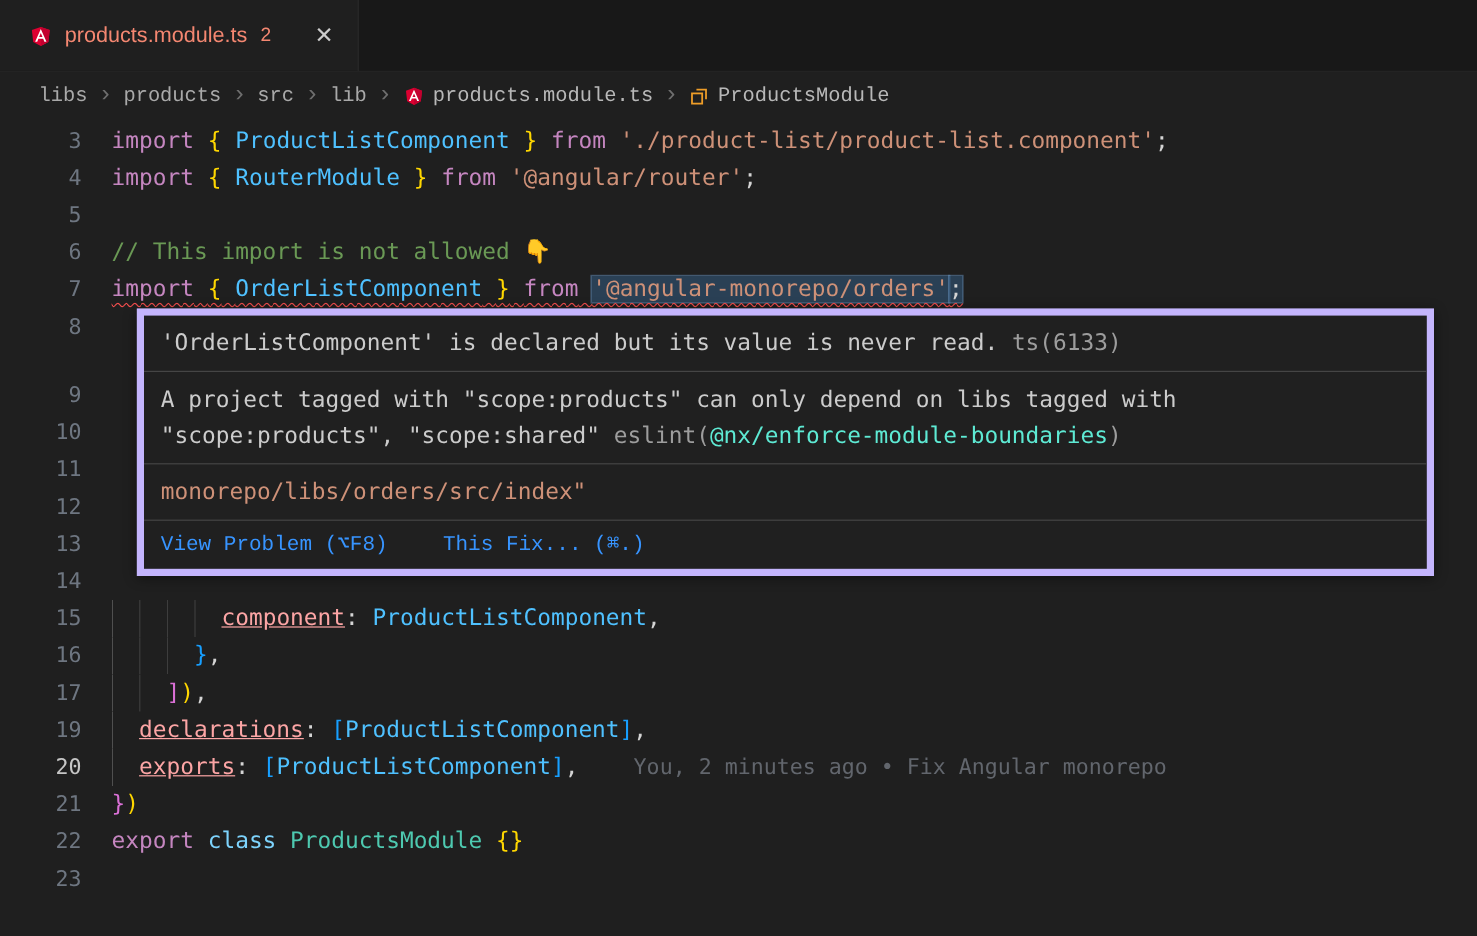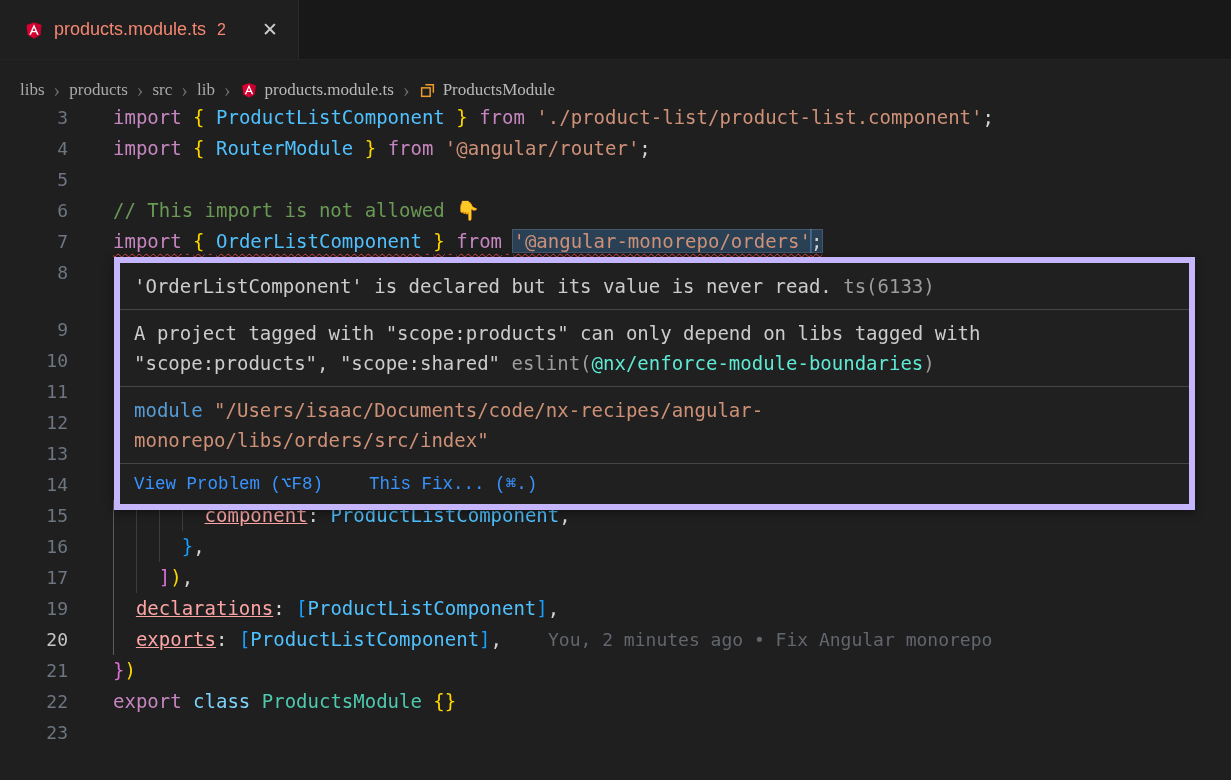--- a/index.html
+++ b/index.html
@@ -22,36 +22,36 @@
     font-family:"Liberation Sans", sans-serif;
     cursor:pointer;
   }
   .tab-icon svg { width:20px; height:20px; display:block; }
   .tab-title { color:#F48771; font-size:18px; }
   .tab-badge { color:#F48771; font-size:16px; margin-left:1px; }
   .tab-close { color:#cccccc; font-size:19px; margin-left:26px; cursor:pointer; }
 
   
   .breadcrumbs {
-    height:40px; background:#1f1f1f; display:flex; align-items:flex-end;
-    padding-left:20px; gap:9px;
-    font-family:Liberation Serif, serif; font-size:17px; color:#a9a9a9;
+    height:40px; background:#1f1f1f; display:flex; align-items:center;
+    padding-left:32px; gap:9px;
+    font-family:Liberation Mono, monospace; font-size:17px; color:#a9a9a9;
   }
   .crumb { display:flex; align-items:center; gap:7px; cursor:pointer; }
   .crumb-sep { color:#6e6e6e; font-size:20px; line-height:1; }
   .crumb-icon svg { display:block; }
   .crumb.file, .crumb.symbol { color:#b8b8b8; }
 
   
   .editor { position:relative; padding-top:2px; font-size:19px; color:#d4d4d4; cursor:text; }
   .code-line { display:flex; height:31px; line-height:31px; white-space:pre; }
   #code-lines .code-line:nth-child(6) { margin-bottom:26px; }
   .ln { flex:none; width:68px; text-align:right; color:#6e7681; font-size:18px; cursor:pointer; }
   .current .ln { color:#c6c6c6; }
-  .line-content { margin-left:45px; white-space:pre; }
+  .line-content { margin-left:25px; white-space:pre; }
   .blame { color:#62666d; margin-left:46px; font-size:18px; }
 
   
   .tok.kw  { color:#C586C0; }
   .tok.kw2 { color:#7dd3fc; }
   .tok.cls { color:#4FC1FF; }
   .tok.tcls{ color:#4EC9B0; }
   .tok.prop{ color:#fca5a5;text-decoration:underline; }
   .tok.str { color:#CE9178; }
   .tok.cmt { color:#6A9955; }
@@ -170,23 +170,20 @@
     <div class="hover-divider"></div>
     <div class="hover-row">
       <div class="msg-line">A project tagged with "scope:products" can only depend on libs tagged with</div>
       <div class="msg-line">
         <span>"scope:products", "scope:shared"</span><span class="code-ref"> eslint(</span><span class="eslint-link">@nx/enforce-module-boundaries</span><span class="code-ref">)</span>
       </div>
     </div>
     <div class="hover-divider"></div>
     <div class="hover-row">
       <div class="msg-line">
-        <span class="hover-kw">module</span><span class="hover-str"> "/Users/isaac/Documents/code/nx-recipes/angular-</span>
-      </div>
-      <div class="msg-line">
         <span class="hover-str">monorepo/libs/orders/src/index"</span>
       </div>
     </div>
     <div class="hover-divider"></div>
     <div class="hover-actions">
       <span class="hover-action">View Problem (⌥F8)</span>
       <span class="hover-action">This Fix... (⌘.)</span>
     </div>
   </div>
 </div>

